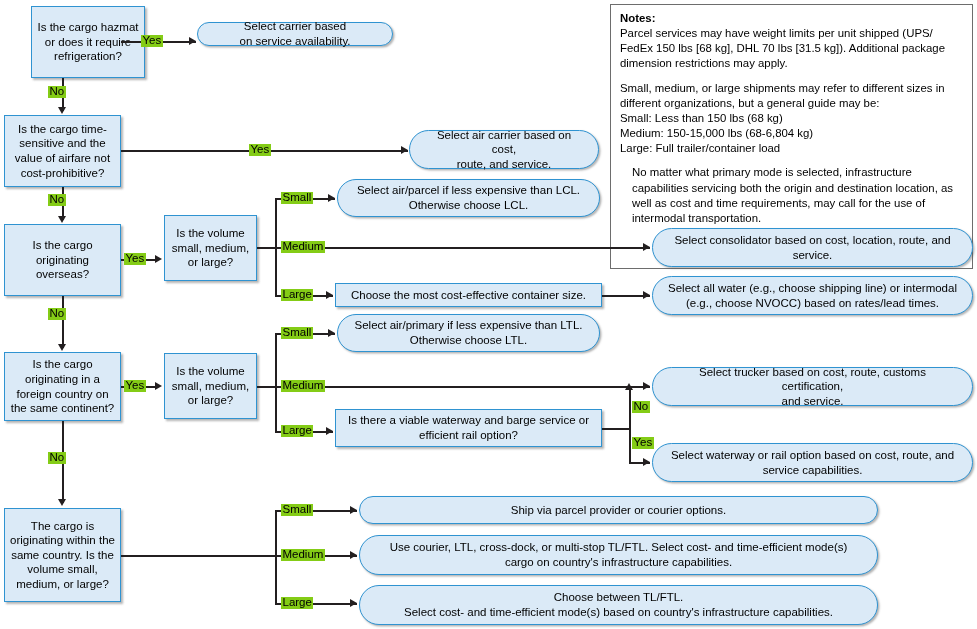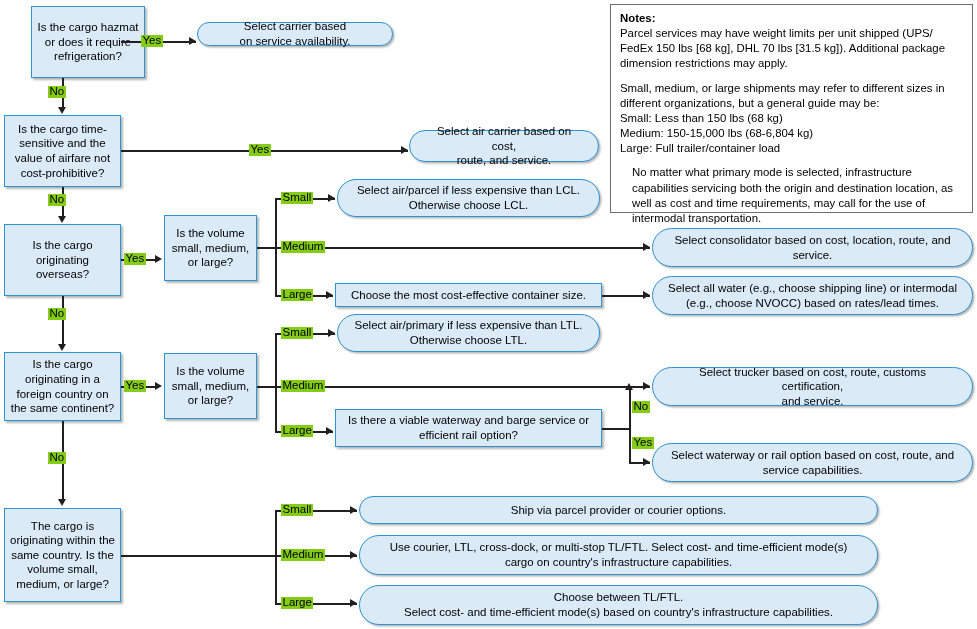--- a/index.html
+++ b/index.html
@@ -103,21 +103,21 @@
     margin: 0 0 9px 0;
     white-space: pre-line;
   }
   #notes p:last-child { margin-bottom: 0; margin-left: 12px; }
 </style>
 </head>
 <body>
 
 <div id="canvas">
 
-  <div id="notes" style="left:610px; top:4px; width:363px; height:209px;">
+  <div id="notes" style="left:610px; top:4px; width:363px; height:265px;">
     <p><span class="nt-title">Notes:</span><span>Parcel services may have weight limits per unit shipped (UPS/ FedEx 150 lbs [68 kg], DHL 70 lbs [31.5 kg]). Additional package dimension restrictions may apply.</span></p>
     <p>Small, medium, or large shipments may refer to different sizes in different organizations, but a general guide may be:
 Small: Less than 150 lbs (68 kg)
 Medium: 150-15,000 lbs (68-6,804 kg)
 Large: Full trailer/container load</p>
     <p>No matter what primary mode is selected, infrastructure capabilities servicing both the origin and destination location, as well as cost and time requirements, may call for the use of intermodal transportation.</p>
   </div>
 
   <div class="node rect" style="left:4px; top:6px; width:114px; height:72px;margin-left:27px;">
     <span class="node-text">Is the cargo hazmat
@@ -142,21 +142,21 @@
     <span class="node-text">Is the cargo time-
 sensitive and the
 value of airfare not
 cost-prohibitive?</span>
   </div>
 
   <div class="ln h" style="left:121px; top:150px; width:287px;"></div>
   <div class="arrow right" style="left:401px; top:146px;"></div>
   <div class="elabel" style="left:249px; top:144px;">Yes</div>
 
-  <div class="node round" style="left:409px; top:130px; width:190px; height:32px;">
+  <div class="node round" style="left:409px; top:130px; width:190px; height:39px;">
     <span class="node-text">Select air carrier based on cost,
 route, and service.</span>
   </div>
 
   <div class="ln v" style="left:62px; top:187px; height:33px;"></div>
   <div class="arrow down" style="left:58px; top:216px;"></div>
   <div class="elabel" style="left:48px; top:194px;">No</div>
 
   <div class="node rect" style="left:4px; top:224px; width:117px; height:72px;">
     <span class="node-text">Is the cargo

